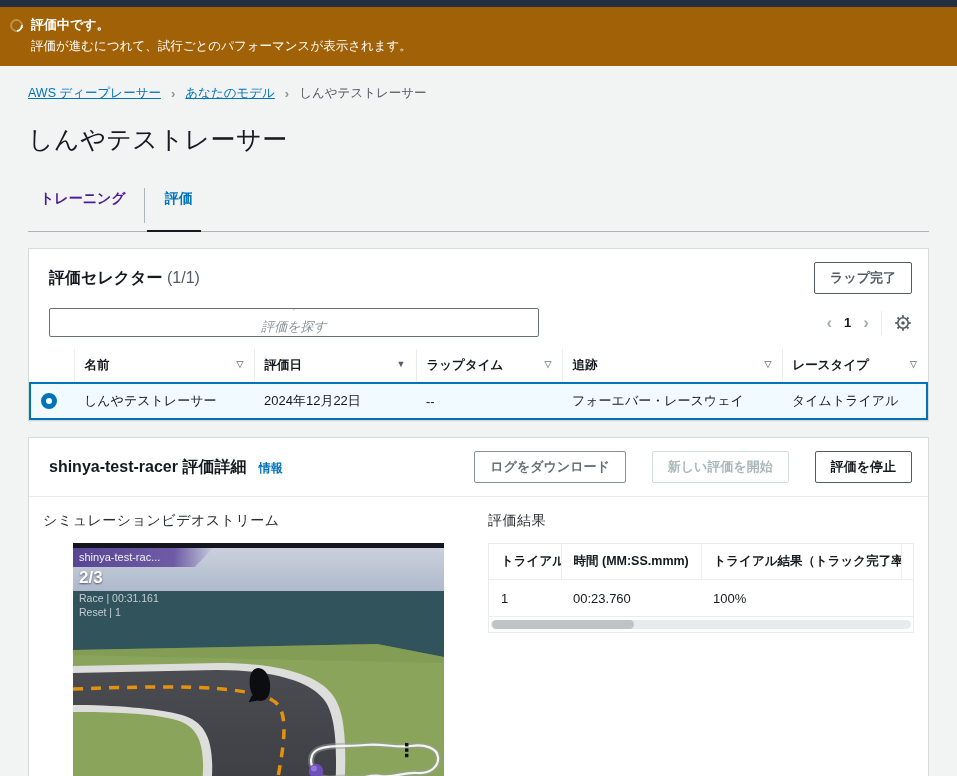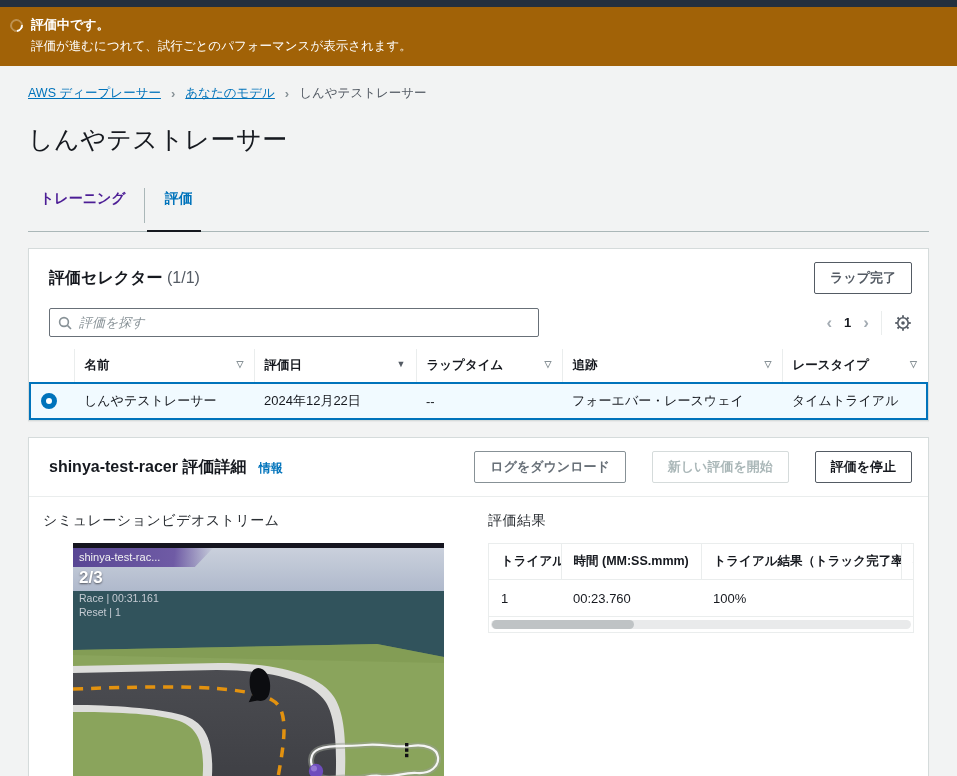--- a/index.html
+++ b/index.html
@@ -39,21 +39,21 @@
   
   .card { background:#fff; border:1px solid #d5dbdb; margin-top:16px; box-shadow:0 1px 1px rgba(0,0,0,.04); }
   .card-header { display:flex; justify-content:space-between; align-items:center; padding:13px 16px 8px 20px; }
   .card-title { font-size:16px; font-weight:700; }
   .card-count { font-weight:400; color:#545b64; }
   .info-link { color:#0073bb; font-size:12px; font-weight:700; margin-left:8px; cursor:pointer; }
   .hdr-actions { display:flex; gap:26px; }
 
   .toolbar-row { display:flex; justify-content:space-between; align-items:center; padding:6px 16px 12px 20px; }
   .search-box { width:490px; height:29px; border:1px solid #687078; border-radius:2px; background:#fff;
-                display:flex; align-items:center; padding:0 8px; gap:7px; cursor:text; }
+                display:flex; align-items:center; padding:0 8px; gap:7px; cursor:text;flex-direction:column; }
   .search-placeholder { font-size:13px; font-style:italic; color:#879196; }
   .pager { display:flex; align-items:center; gap:12px; }
   .pg-chevron { color:#a4acb3; font-size:17px; font-weight:700; cursor:pointer; line-height:1; }
   .pg-num { font-size:13px; font-weight:700; cursor:pointer; }
   .pg-divider { width:1px; height:24px; background:#eaeded; }
 
   table { border-collapse:collapse; width:100%; }
   .sel-table th { text-align:left; font-size:12.5px; font-weight:700; color:#16191f;
                   padding:8px 10px; border-bottom:1px solid #eaeded; }
   .sel-table th + th { border-left:1px solid #eaeded; }

